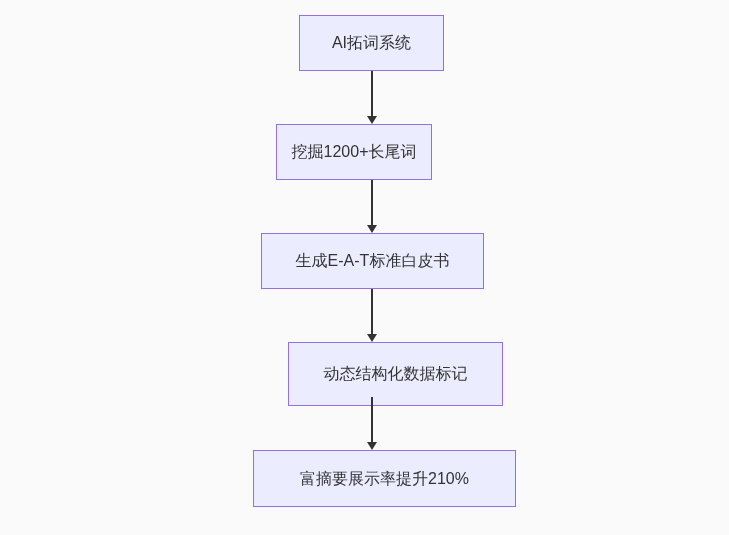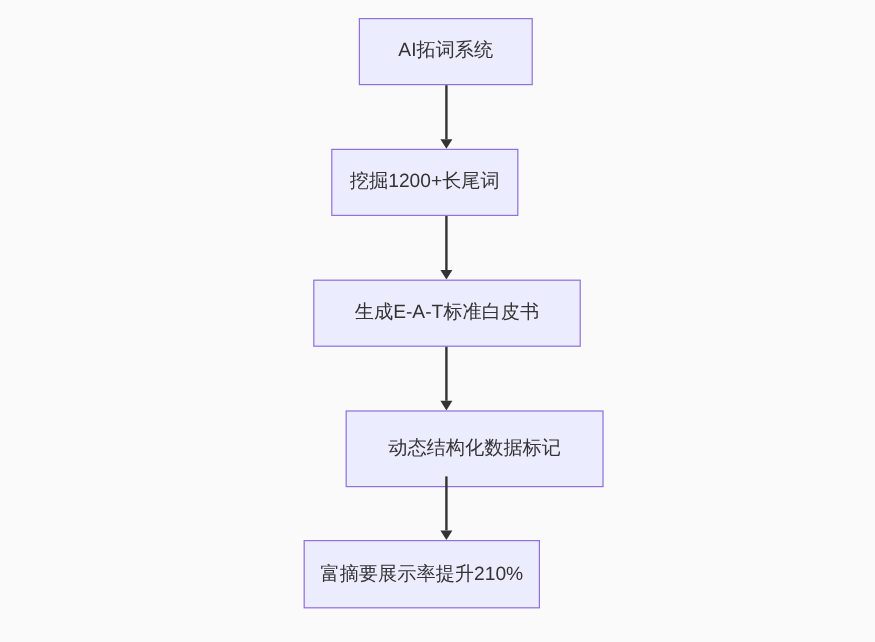--- a/index.html
+++ b/index.html
@@ -32,21 +32,21 @@
     display: flex;
     align-items: center;
     justify-content: center;
     text-align: center;
     white-space: nowrap;
   }
   .n1 { left: 299px; top: 15px;  width: 145px; height: 56px; }
   .n2 { left: 276px; top: 124px; width: 156px; height: 56px; }
   .n3 { left: 261px; top: 233px; width: 223px; height: 56px; }
   .n4 { left: 264px; top: 342px; width: 215px; height: 64px; margin-left: 24px; }
-  .n5 { left: 253px; top: 450px; width: 197px; height: 57px; }
+  .n5 { left: 253px; top: 450px; width: 263px; height: 57px; }
   .edge {
     position: absolute;
     left: 366px;
     width: 11px;
     display: flex;
     flex-direction: column;
     align-items: center;
   }
   .a1 { top: 71px;  height: 53px; }
   .a2 { top: 180px; height: 53px; }

